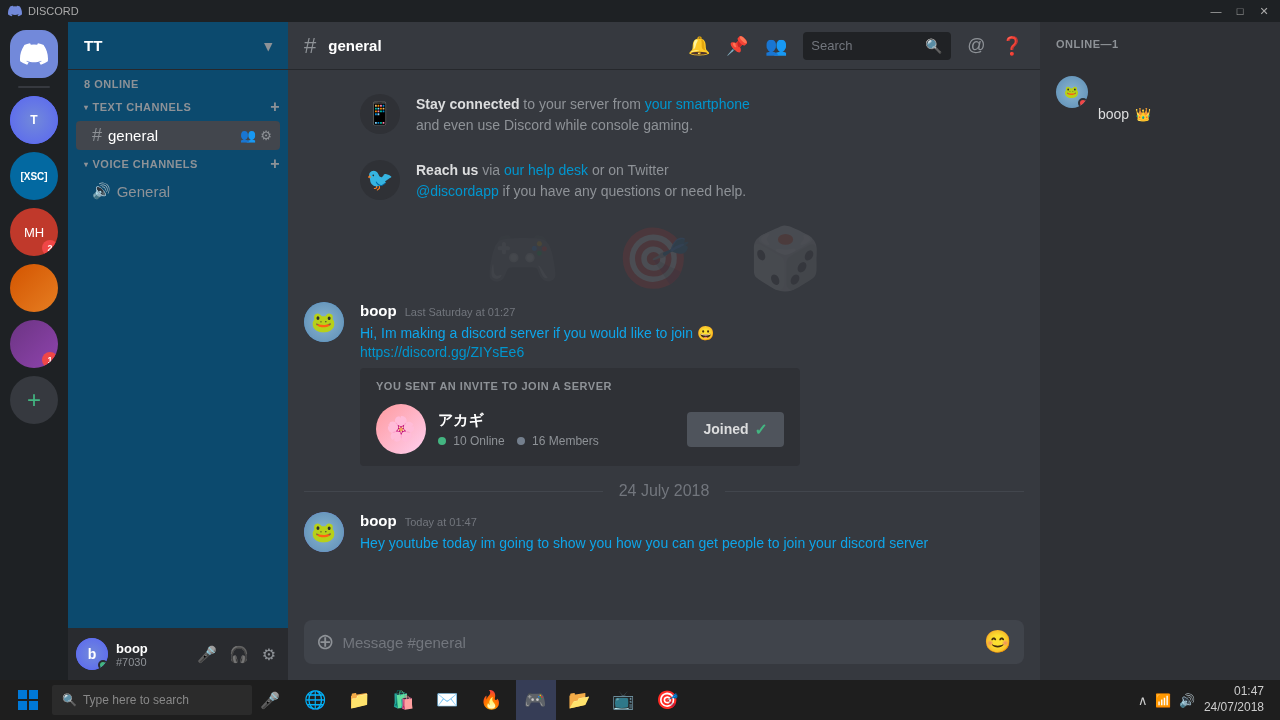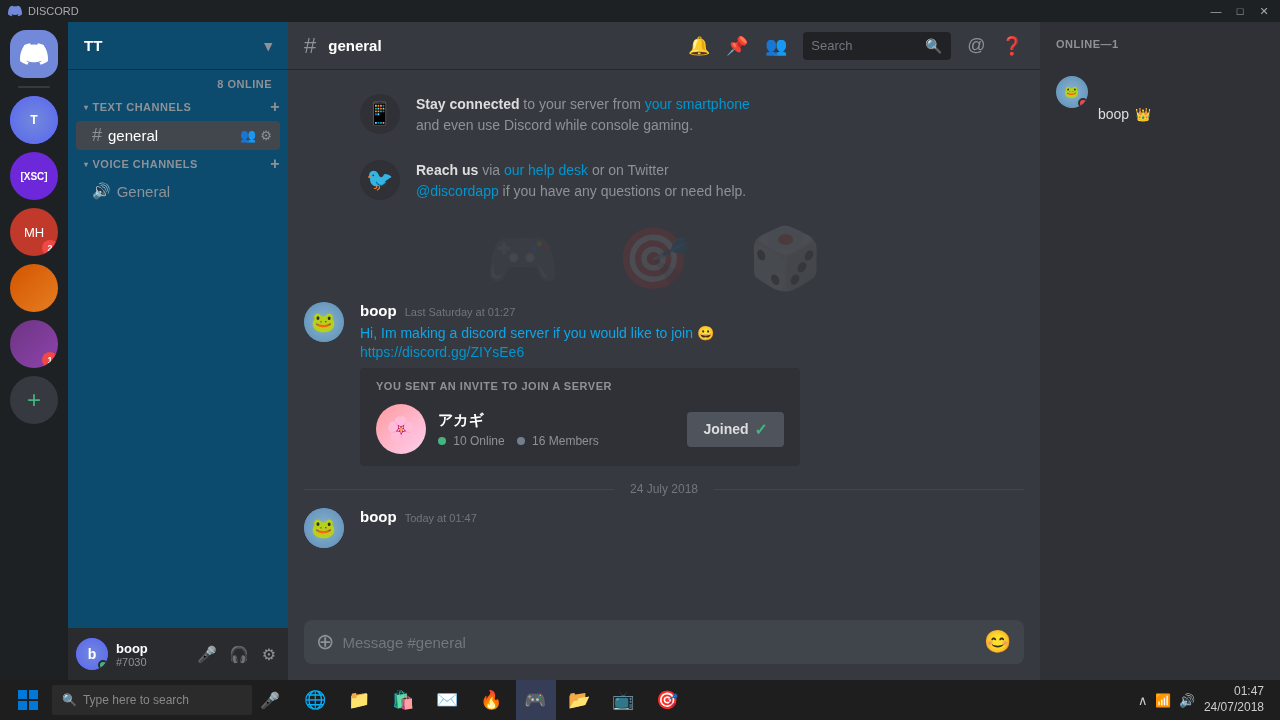--- a/index.html
+++ b/index.html
@@ -147,21 +147,20 @@
     }
     #server-header-arrow {
       color: #8e9297;
     }
     #online-count {
       font-size: 11px;
       color: #8e9297;
       padding: 8px 16px 4px;
       font-weight: 700;
       letter-spacing: 0.5px;
-      text-align: right;
     }
     .channel-category {
       display: flex;
       align-items: center;
       padding: 4px 8px 4px 16px;
       font-size: 11px;
       font-weight: 700;
       color: #8e9297;
       letter-spacing: 0.5px;
       cursor: pointer;
@@ -324,21 +323,21 @@
       margin: 8px 72px;
     }
 
     
     .date-separator {
       display: flex;
       align-items: center;
       padding: 8px 16px;
       gap: 16px;
       color: #72767d;
-      font-size: 12px;
+      font-size: 16px;
     }
     .date-line { flex: 1; height: 1px; background: #42464d; }
 
     
     .message {
       display: flex;
       padding: 4px 16px;
       gap: 16px;
       margin-bottom: 4px;
     }
@@ -604,21 +603,21 @@
       </svg>
     </div>
     <div class="server-separator"></div>
 
     <div class="server-icon" style="background:#5865f2; font-size:14px; border-radius:50%;">
       <div style="width:100%;height:100%;border-radius:50%;overflow:hidden;display:flex;align-items:center;justify-content:center;background:#5865f2;">
         <div style="width:100%;height:100%;background:radial-gradient(circle, #7289da, #5865f2);display:flex;align-items:center;justify-content:center;border-radius:50%;font-size:12px;font-weight:bold;">T</div>
       </div>
     </div>
 
-    <div class="server-icon" style="background:#6d28d9; font-size:10px; border-radius:50%;">
+    <div class="server-icon" style="background:#0369a1; font-size:10px; border-radius:50%;">
       <span style="font-weight:bold;color:#fff;font-size:10px;">[XSC]</span>
     </div>
 
     <div class="server-icon" style="background:#c0392b; font-size:14px; border-radius:50%;">
       <span style="font-weight:normal;color:#fff;font-size:13px;">MH</span>
       <div class="badge-red">2</div>
     </div>
 
     <div class="server-icon" style="background:#e67e22; border-radius:50%; overflow:hidden;">
       <div style="width:100%;height:100%;background:linear-gradient(135deg,#d35400,#e67e22);"></div>
@@ -778,20 +777,21 @@
 
       <div class="message">
         <div class="msg-avatar">
           <div style="width:100%;height:100%;background:radial-gradient(circle,#8ab4d0,#5b8db5);border-radius:50%;display:flex;align-items:center;justify-content:center;font-size:20px;">🐸</div>
         </div>
         <div class="msg-content">
           <div class="msg-header">
             <span class="msg-username">boop</span>
             <span class="msg-timestamp">Today at 01:47</span>
           </div>
+          <div class="msg-text">Hey youtube today im going to show you how you can get people to join your discord server</div>
         </div>
       </div>
 
     </div>
 
     <div id="message-input-area">
       <div id="message-input-box">
         <span class="input-add-btn">⊕</span>
         <input id="msg-input" type="text" placeholder="Message #general" style="">
         <span class="input-emoji-btn">😊</span>

